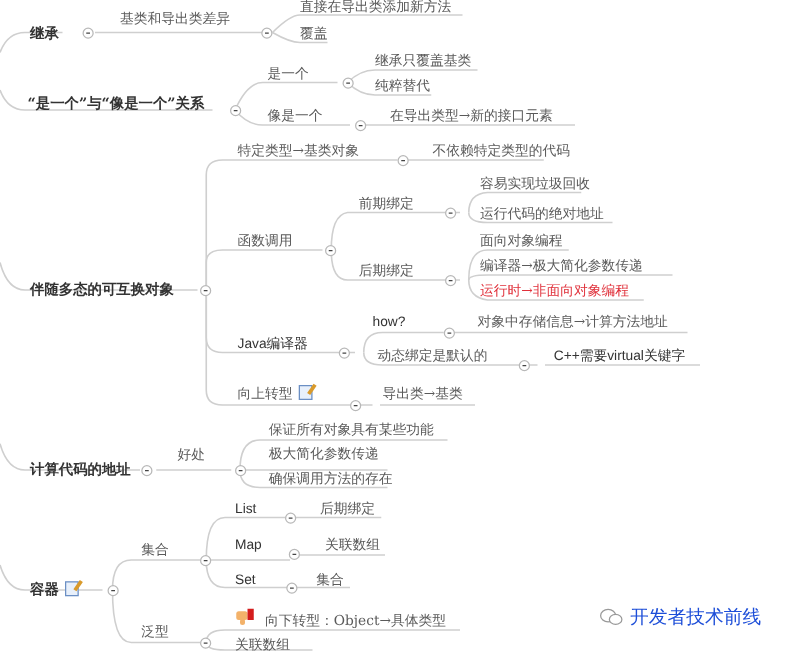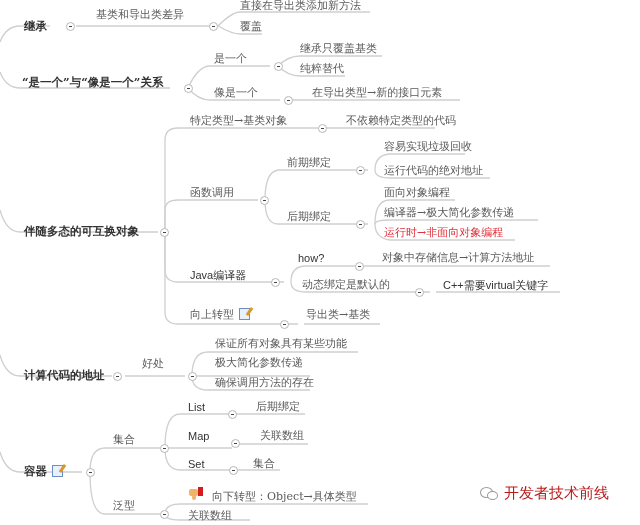--- a/index.html
+++ b/index.html
@@ -15,21 +15,21 @@
     .toggle::after { content: ""; position: absolute; left: 2px; top: 3px; width: 3px; height: 1.2px; background: #444; }
     .note-icon { display: inline-block; width: 11px; height: 12px; border: 1px solid #6b8fc4; background: #e8f0fb;
                  position: relative; vertical-align: -2px; margin-left: 5px; box-sizing: border-box; }
     .note-icon::after { content: ""; position: absolute; right: -2px; top: -2px; width: 3px; height: 9px;
                         background: #d99a2b; transform: rotate(35deg); }
     .thumb-icon { position: absolute; width: 14px; height: 13px; }
     .thumb-icon .palm { position: absolute; left: 0; top: 2px; width: 9px; height: 7px; background: #f3b26a; border-radius: 2px; }
     .thumb-icon .finger { position: absolute; left: 3px; top: 8px; width: 4px; height: 5px; background: #f3b26a; border-radius: 2px; }
     .thumb-icon .cuff { position: absolute; left: 9px; top: 0; width: 5px; height: 9px; background: #d41c1c; }
     .watermark { position: absolute; left: 480px; top: 484px; font-family: "DejaVu Sans", sans-serif;
-                 font-size: 15px; color: #b91c1c; white-space: nowrap; }
+                 font-size: 15px; color: #1d4ed8; white-space: nowrap; }
     .wm-icon { display: inline-block; width: 18px; height: 14px; position: relative; vertical-align: -2px; margin-right: 6px; }
     .wm-icon::before { content: ""; position: absolute; left: 0; top: 1px; width: 11px; height: 9px; border: 1px solid #999; border-radius: 50%; }
     .wm-icon::after { content: ""; position: absolute; left: 7px; top: 5px; width: 9px; height: 7px; border: 1px solid #999; border-radius: 50%; background: #fff; }
   </style>
 </head>
 <body>
 
 <svg id="map" width="640" height="525">
   <g fill="none" stroke="#cfcfcf" stroke-width="1.3">
 

